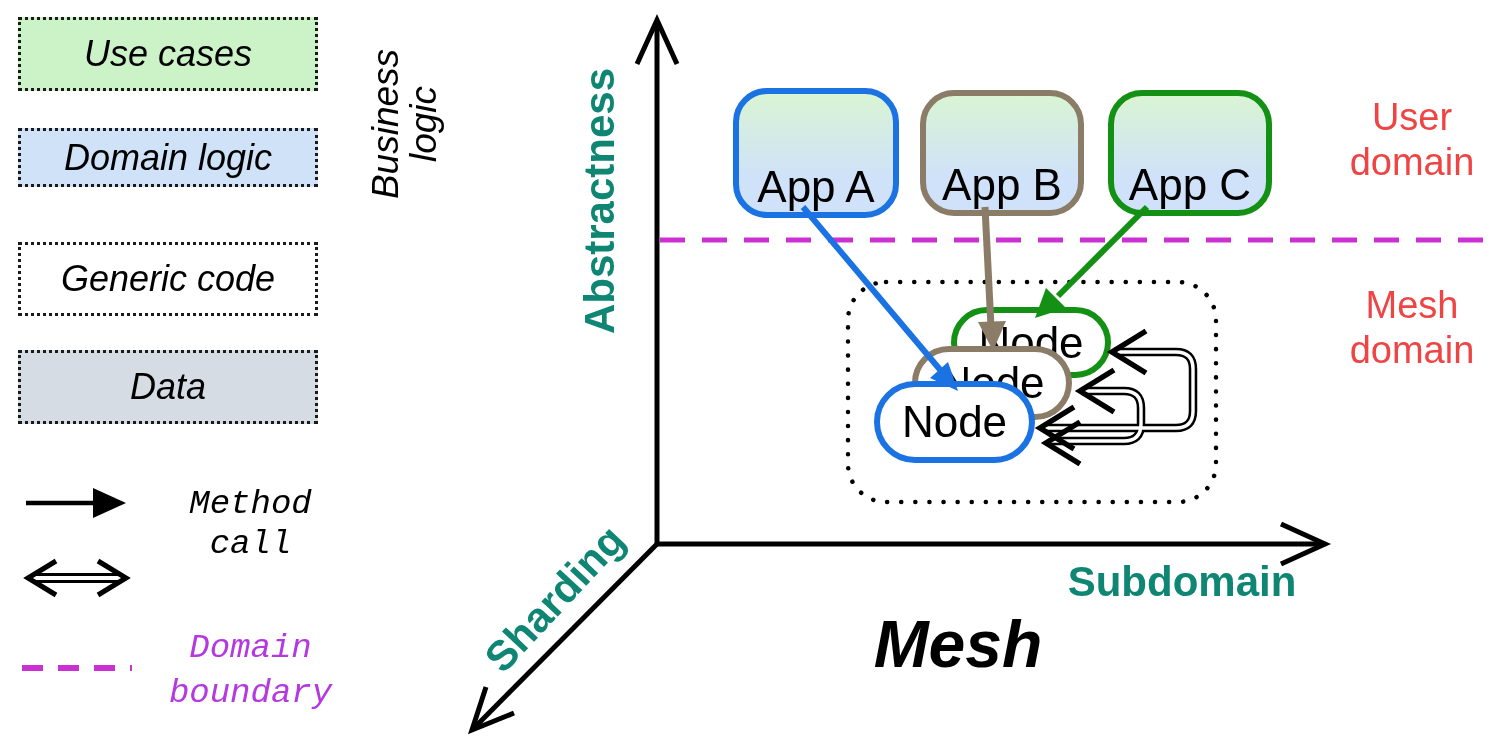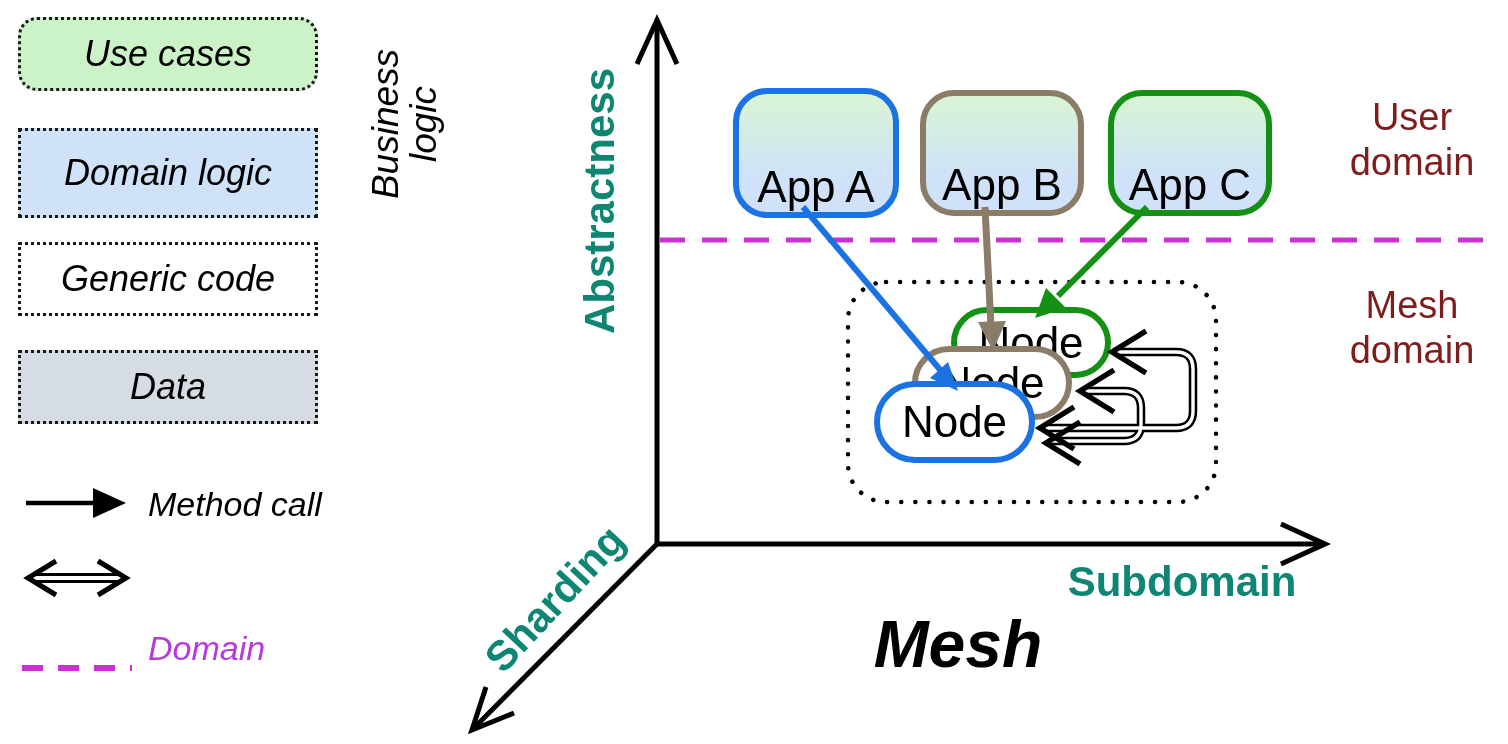--- a/index.html
+++ b/index.html
@@ -11,35 +11,35 @@
   svg{position:absolute;left:0;top:0;}
   
   .layer-box{
     left:18px;width:300px;height:74px;border:3px dotted #1a1a1a;
     display:flex;align-items:center;justify-content:center;
     font-style:italic;font-size:36px;box-sizing:border-box;
   }
   .layer-label{white-space:nowrap;}
   
   .conn-label{
-    left:148px;width:205px;text-align:left;font-style:italic;font-size:34px;line-height:40px;
+    left:148px;width:205px;text-align:center;font-style:italic;font-size:34px;line-height:40px;font-family:Liberation Mono, monospace;
   }
   .boundary-label{color:#b43ae0;line-height:45px;}
   
   .rot{transform-origin:center center;text-align:center;white-space:nowrap;}
   .biz{left:305px;top:86px;width:200px;font-style:italic;font-size:37px;line-height:38px;
        transform:rotate(-90deg);}
   .axis-label{color:#0f8673;font-weight:bold;font-size:42px;}
   .abstractness{left:460px;top:177px;width:280px;transform:rotate(-90deg);}
   .sharding{left:445px;top:575px;width:220px;transform:rotate(-47deg);}
   .subdomain{left:1032px;top:558px;width:300px;text-align:center;}
   .mesh-title{left:848px;top:606px;width:220px;text-align:center;
               font-weight:bold;font-style:italic;font-size:66px;}
   
-  .region-label{width:160px;text-align:center;color:#7f1d1d;font-size:38px;line-height:45px;}
+  .region-label{width:160px;text-align:center;color:#ef4444;font-size:38px;line-height:45px;}
   
   .app-box{
     width:152px;height:114px;border-radius:34px;box-sizing:content-box;
     background:linear-gradient(180deg,#d9f4d4 0%,#cfe2f9 70%);
     display:flex;align-items:flex-end;justify-content:center;font-size:44px;z-index:3;
   }
   .app-a{left:733px;top:88px;width:154px;height:118px;border:6px solid #1b72e2;}
   .app-b{left:920px;top:90px;border:6px solid #8b7c67;}
   .app-c{left:1108px;top:90px;border:6px solid #149114;}
   
@@ -87,36 +87,37 @@
       <line x1="657" y1="544" x2="1321" y2="544" stroke="#000" stroke-width="5"></line>
       <polyline points="1281,564 1325,544 1281,524" fill="none" stroke="#000" stroke-width="5"></polyline>
     </g>
 
     <g>
       <line x1="657" y1="544" x2="475" y2="727" stroke="#000" stroke-width="5"></line>
       <polyline points="514,713 472,730 486,687" fill="none" stroke="#000" stroke-width="5"></polyline>
     </g>
   </svg>
 
-  <div class="abs layer-box" style="top:17px;background:#ccf2c8;border-radius:19px;">
+  <div class="abs layer-box" style="top:17px;background:#ccf2c8;">
     <span class="layer-label">Use cases</span>
   </div>
-  <div class="abs layer-box" style="top:128px;height:90px;background:#d0e2f8;">
+  <div class="abs layer-box" style="top:128px;height:59px;background:#d0e2f8;">
     <span class="layer-label">Domain logic</span>
   </div>
   <div class="abs layer-box" style="top:242px;background:#ffffff;">
     <span class="layer-label">Generic code</span>
   </div>
   <div class="abs layer-box" style="top:350px;background:#d6dce4;">
     <span class="layer-label">Data</span>
   </div>
 
   <div class="abs conn-label" style="top:484px;">Method call</div>
   <div class="abs conn-label boundary-label" style="top:626px;">
     <div>Domain</div>
+    <div>boundary</div>
   </div>
 
   <div class="abs rot biz">
     <div>Business</div>
     <div>logic</div>
   </div>
 
   <div class="abs rot axis-label abstractness">Abstractness</div>
   <div class="abs rot axis-label sharding">Sharding</div>
   <div class="abs axis-label subdomain">Subdomain</div>

